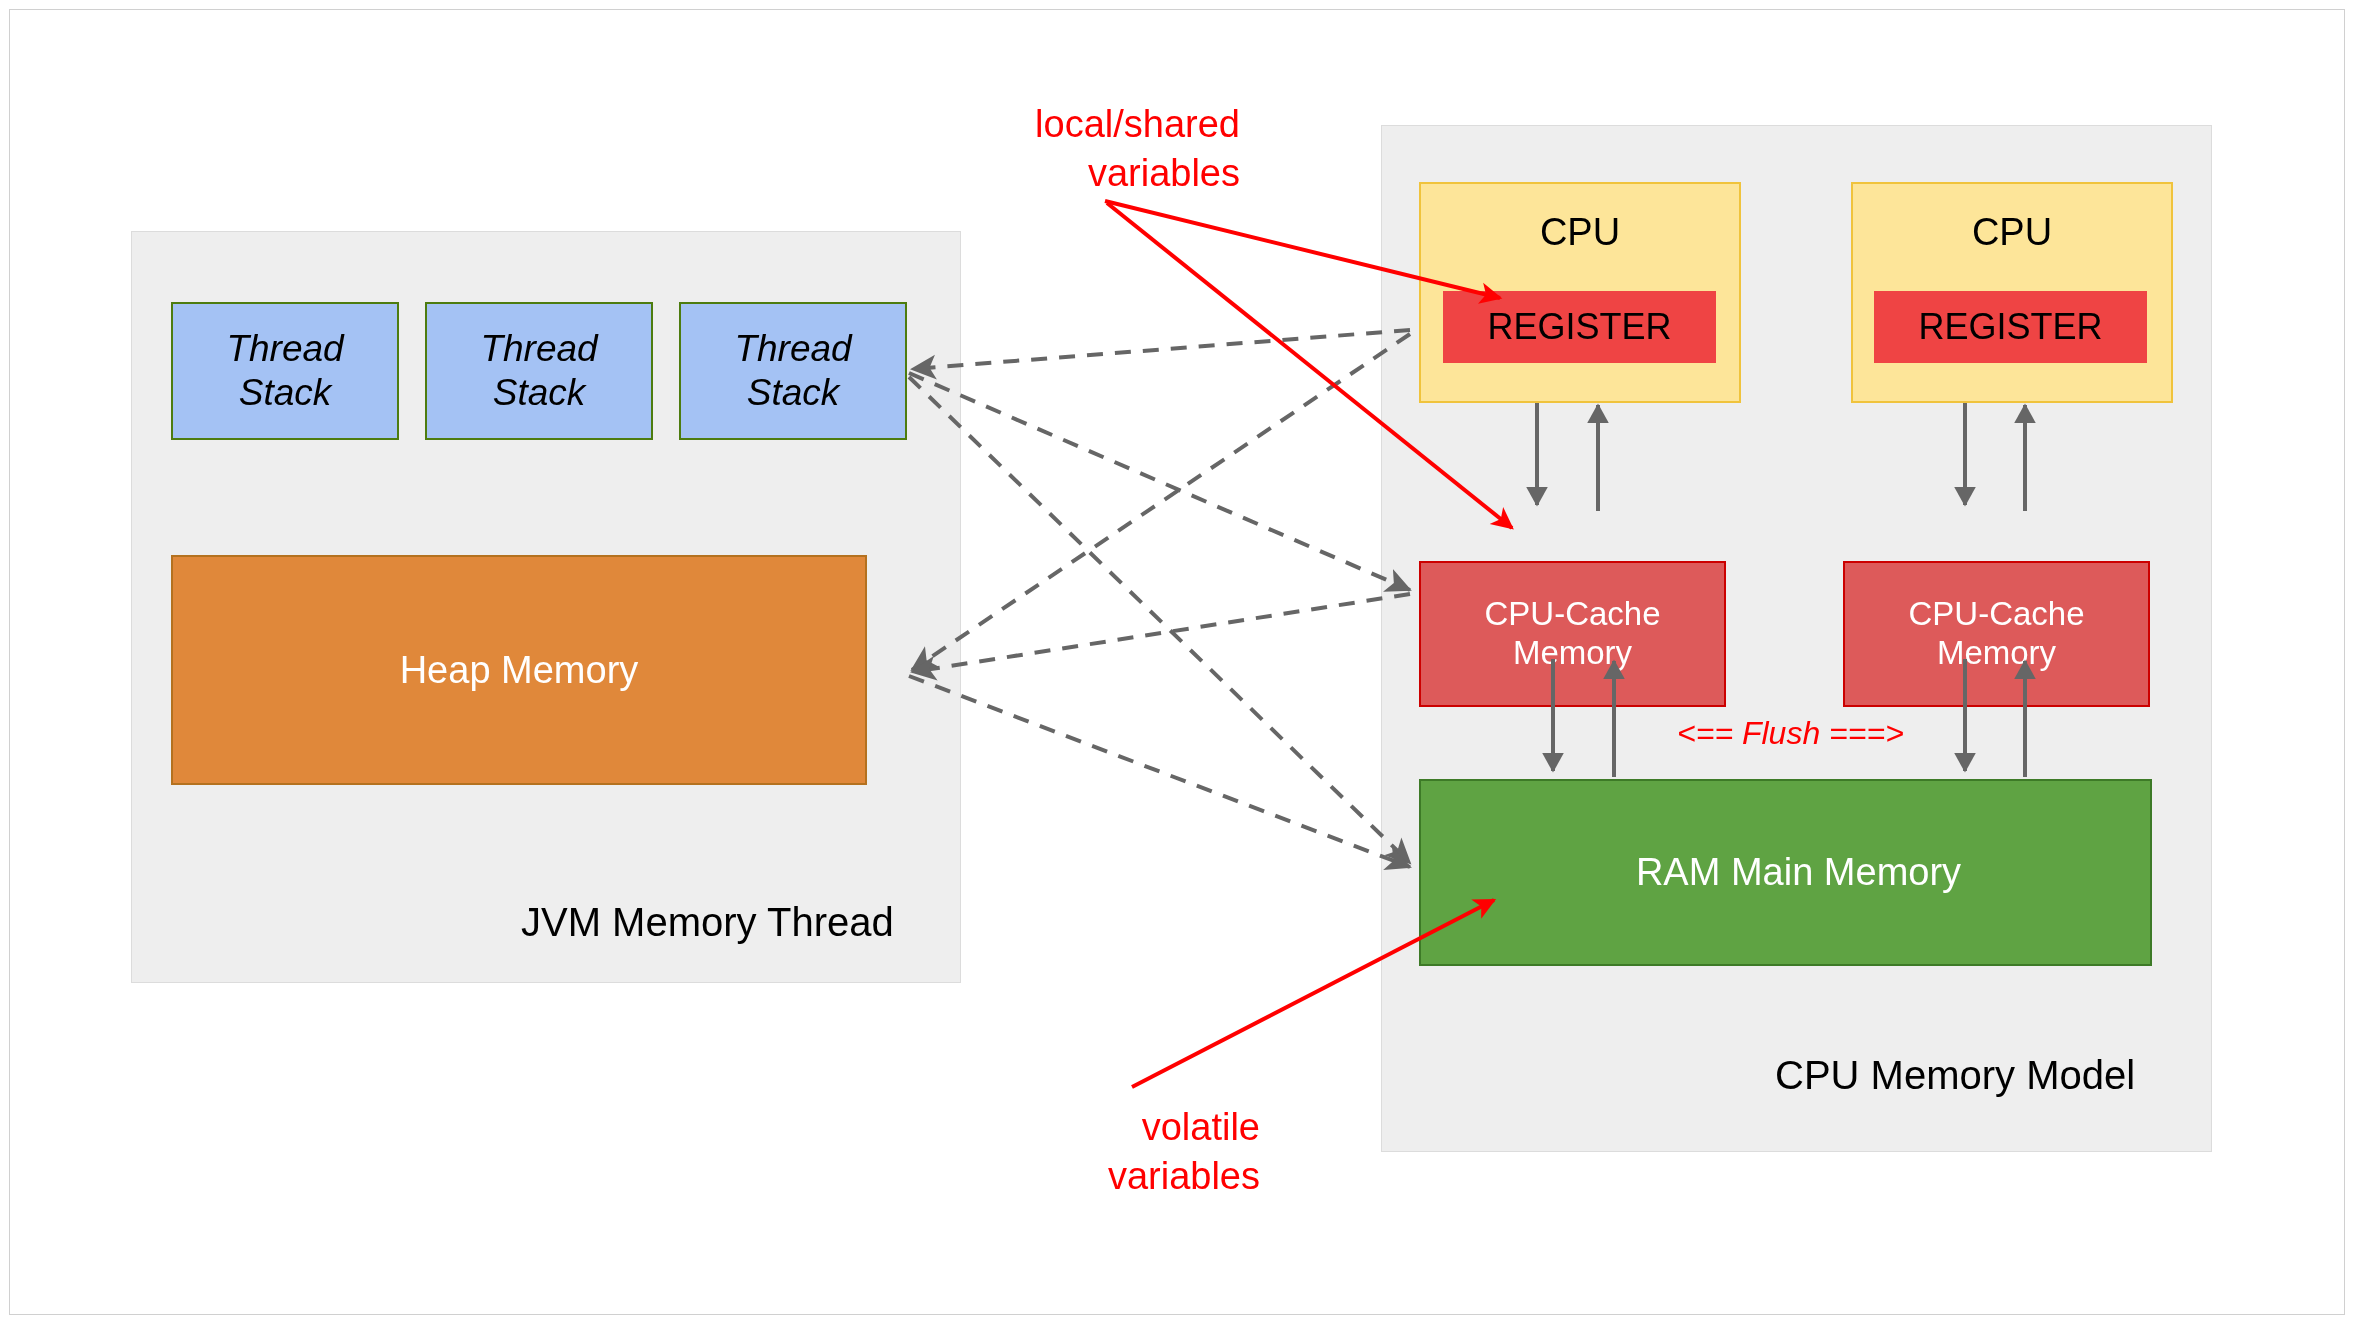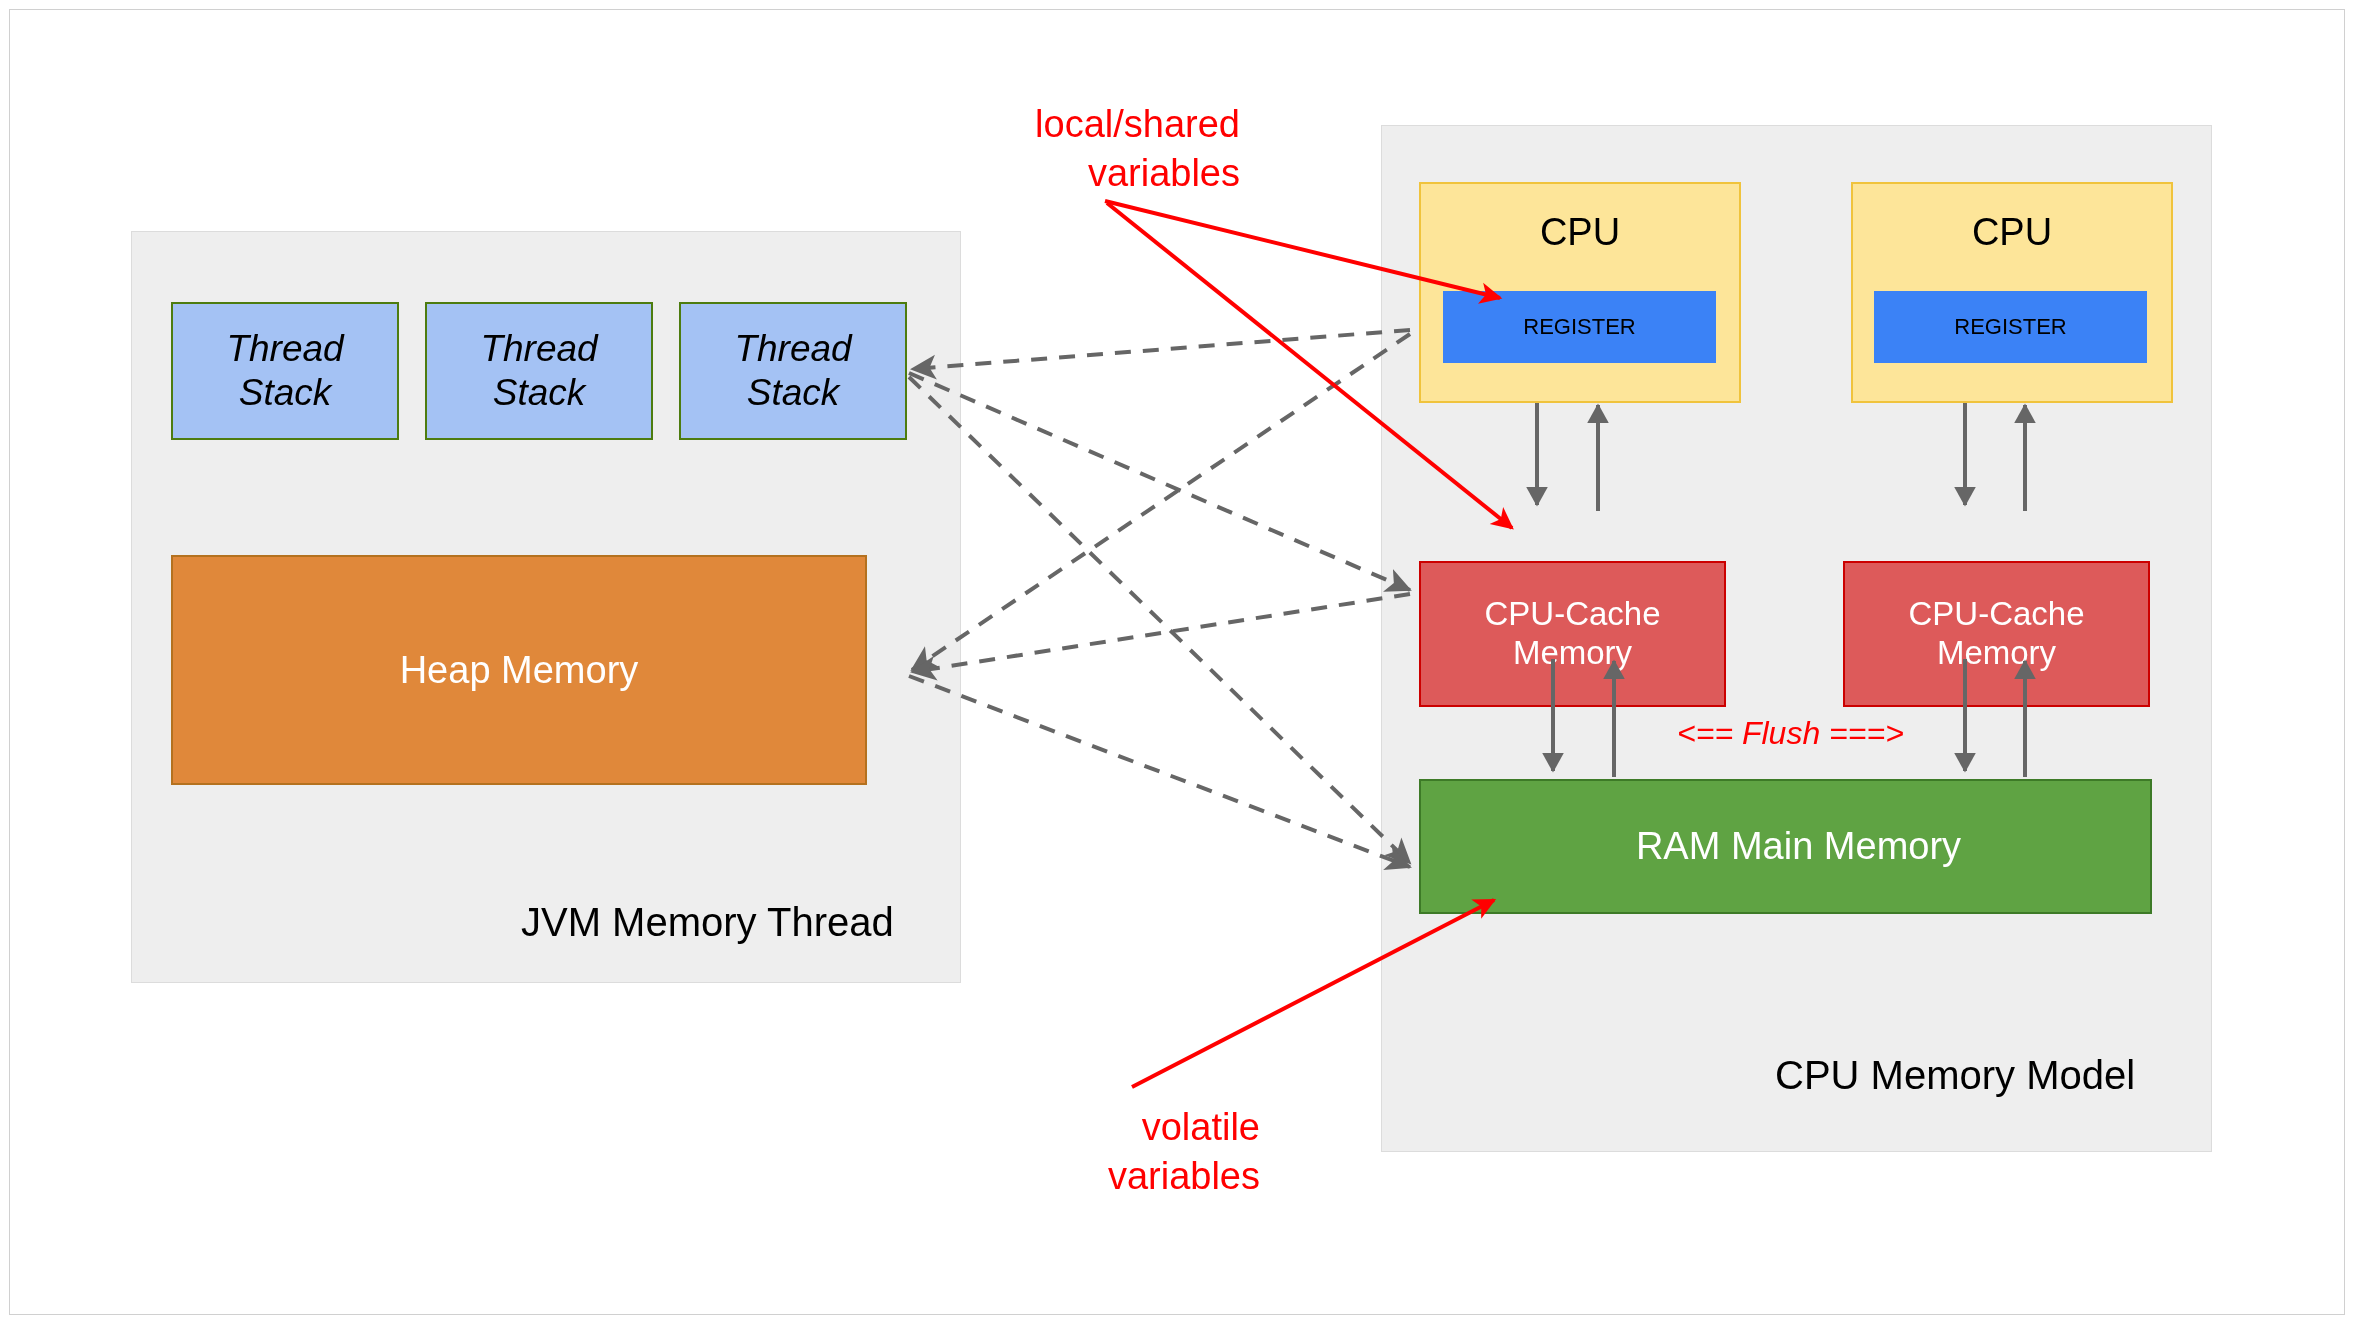--- a/index.html
+++ b/index.html
@@ -64,24 +64,24 @@
   }
   .cpu {
     background: #fde599;
     border: 2px solid #f0c33c;
     color: #000000;
     font-size: 38px;
     align-items: flex-start;
     padding-top: 26px;
   }
   .register {
-    background: #3b82f6;
+    background: #ef4444;
     border: none;
     color: #000000;
-    font-size: 22px;
+    font-size: 36px;
   }
   .cache {
     background: #dd5a5a;
     border: 2px solid #cc0000;
     color: #ffffff;
     font-size: 33px;
     margin-top: 48px;
   }
   .ram {
     background: #5fa343;
@@ -140,21 +140,21 @@
   <div class="node cpu" style="left:1419px; top:182px; width:322px; height:221px;">CPU</div>
   <div class="node register" style="left:1443px; top:291px; width:273px; height:72px;">REGISTER</div>
   <div class="node cache" style="left: 1419px; top: 513px; width: 307px; height: 146px; white-space: pre-line;">CPU-Cache
 Memory</div>
 
   <div class="node cpu" style="left:1851px; top:182px; width:322px; height:221px;">CPU</div>
   <div class="node register" style="left:1874px; top:291px; width:273px; height:72px;">REGISTER</div>
   <div class="node cache" style="left: 1843px; top: 513px; width: 307px; height: 146px; white-space: pre-line;">CPU-Cache
 Memory</div>
 
-  <div class="node ram" style="left:1419px; top:779px; width:733px; height:135px;padding-left:26px;">RAM Main Memory</div>
+  <div class="node ram" style="left:1419px; top:779px; width:733px; height:187px;padding-left:26px;">RAM Main Memory</div>
 
   <div class="flush-label" style="left:1677px; top:715px;">&lt;== Flush ===&gt;</div>
 
   <div class="container-label" style="left:1775px; top:1053px;">CPU Memory Model</div>
 
   <div class="ann-label" style="left: 1010px; top: 100px; width: 230px; white-space: pre-line;">local/shared
 variables</div>
 
   <div class="ann-label" style="left:1000px; top:1103px; width:260px;">volatile variables</div>
 

